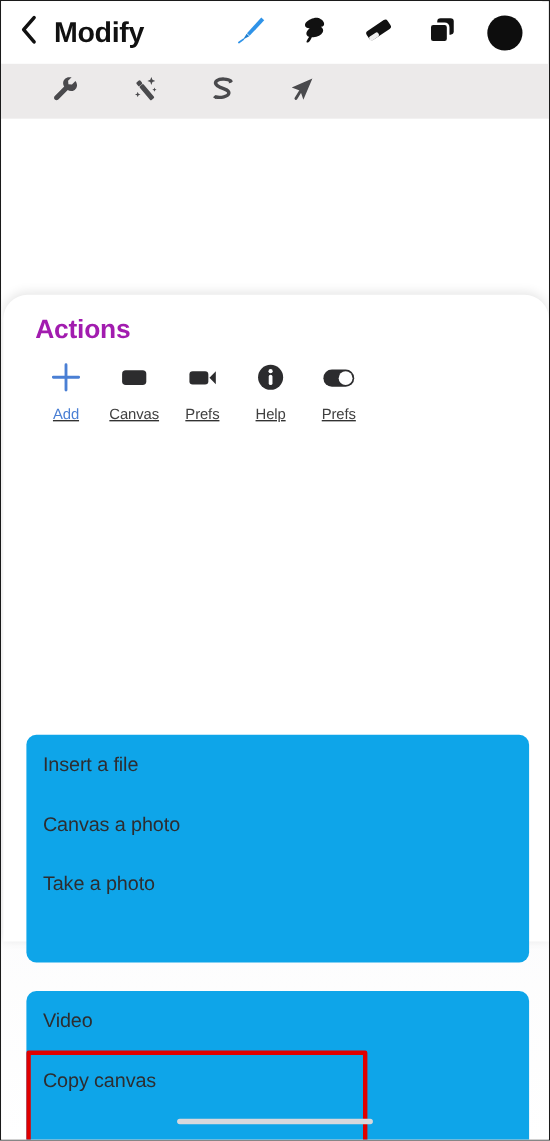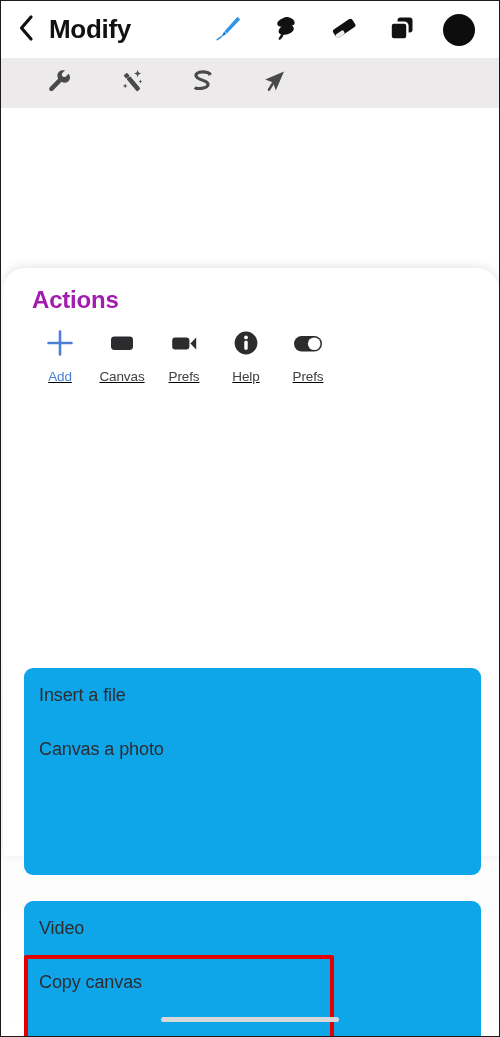--- a/index.html
+++ b/index.html
@@ -381,20 +381,21 @@
             <circle cx="23.2" cy="15.75" r="6.3" fill="#ffffff"></circle>
           </svg>
         </div>
         <div class="action-label">Prefs</div>
       </div>
     </div>
 
     <div class="menu-group" id="group-1">
       <div class="menu-item">Insert a file</div>
       <div class="menu-item">Canvas a photo</div>
+      <div class="menu-item">Take a photo</div>
     </div>
 
     <div class="menu-group" id="group-2">
       <div class="menu-item">Video</div>
       <div class="menu-item">Copy canvas</div>
 
     </div>
 
     <div class="highlight-box"></div>
   </div>

